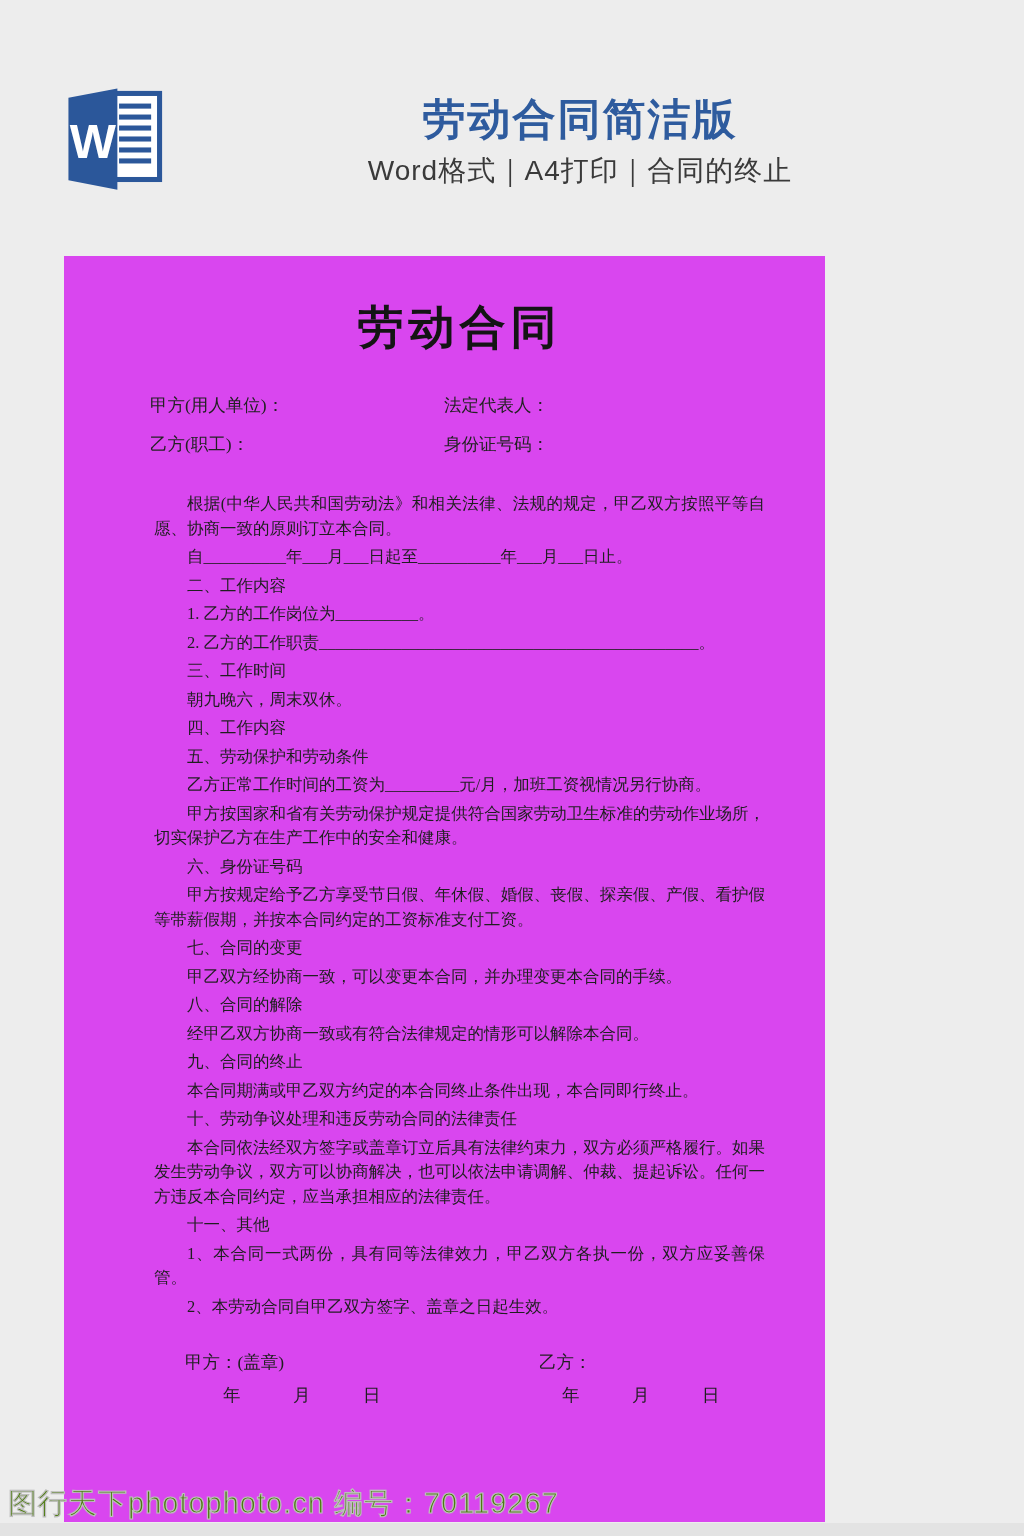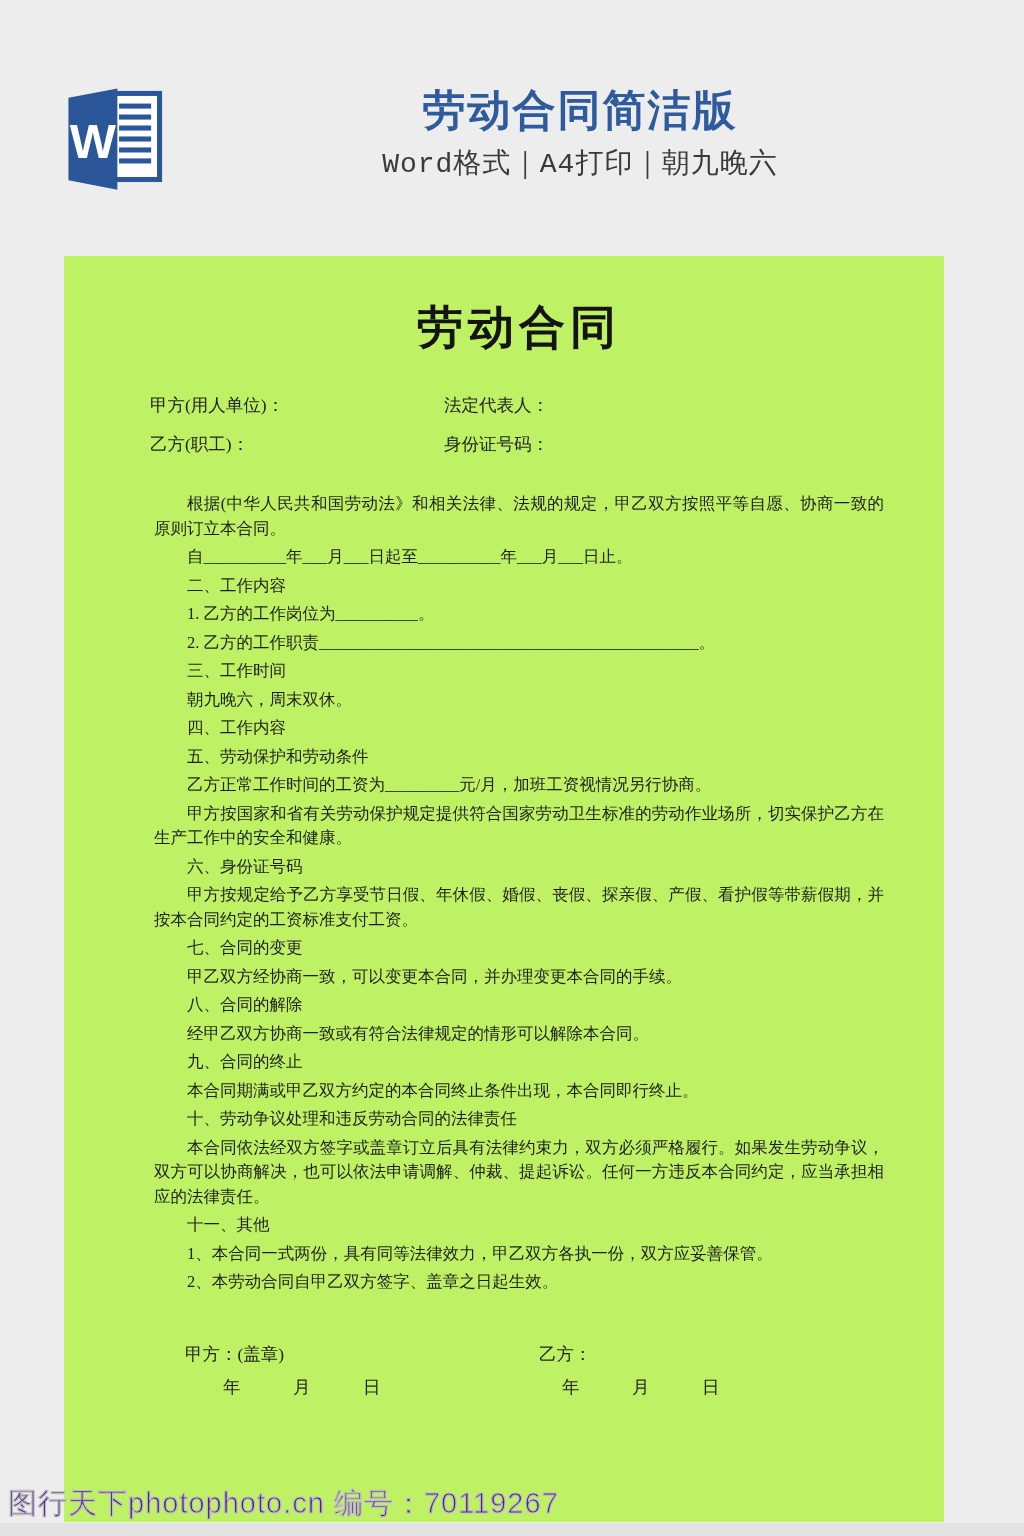--- a/index.html
+++ b/index.html
@@ -5,64 +5,64 @@
   html,body{margin:0;padding:0;}
   .canvas{
     position:relative;width:1024px;height:1536px;overflow:hidden;
     background:#ededed;
     font-family:"Liberation Serif","DejaVu Serif",serif;
   }
   
   .promo-header{position:absolute;left:0;top:0;width:100%;height:230px;}
   .word-icon{position:absolute;left:60px;top:85px;width:108px;height:108px;}
   .header-text{
-    position:absolute;left:300px;top:90px;width:560px;text-align:center;
-    font-family:Liberation Mono, monospace;
+    position:absolute;left:300px;top:96px;width:560px;text-align:center;
+    font-family:Liberation Sans, sans-serif;
   }
   .template-title{
     margin:0;font-size:43px;line-height:1.1;font-weight:bold;
     color:#2e5b9e;letter-spacing:2px;
   }
   .template-subtitle{
     margin:13px 0 0 0;font-size:28px;line-height:1.1;color:#3a3a3a;letter-spacing:1px;
   }
   
   .doc-page{
-    position:absolute;left:64px;top:256px;width:880px;height:1266px;
-    background:#bef264;box-sizing:border-box;
+    position:absolute;left:64px;top:256px;width:761px;height:1266px;
+    background:#d946ef;box-sizing:border-box;
     padding:44px 56px 0 86px;color:#222222;
   }
   .contract-title{
     margin:0;font-size:46px;line-height:1.2;font-weight:bold;text-align:center;
     letter-spacing:5px;color:#141414;
   }
   .fields{margin-top:38px;font-size:17.5px;line-height:24px;}
   .field-row{display:flex;margin-bottom:15px;}
   .field-left{width:294px;}
   .field-right{flex:1;}
   .paragraphs{
     margin-top:36px;font-size:16.5px;line-height:24.5px;
     text-align:justify;color:#1f1f1f;
   }
   .cp{margin:4px;text-indent:2em;overflow-wrap:break-word;}
   
-  .signature{display:flex;margin-top:46px;font-size:17.5px;line-height:27px;color:#1f1f1f;}
+  .signature{display:flex;margin-top:30px;font-size:17.5px;line-height:27px;color:#1f1f1f;}
   .signature p{margin:0;}
   .sig-col-a{width:389px;box-sizing:border-box;padding-left:35px;}
   .sig-col-b{flex:1;}
   .sig-date{margin-top:6px !important;}
   .sig-col-a .sig-date{padding-left:38px;}
   .sig-col-b .sig-date{padding-left:23px;}
   
   .bottom-strip{position:absolute;left:0;bottom:0;width:100%;height:13px;background:#e3e3e3;}
   .watermark{
     position:absolute;left:8px;bottom:12px;
     font-family:"Liberation Sans","DejaVu Sans",sans-serif;
     font-size:29px;letter-spacing:1px;
-    color:#4c1d95;
+    color:#4d7c0f;
     -webkit-text-stroke:1.2px #bdbdbd;
     text-shadow:0 0 1px #c8c8c8;
     white-space:nowrap;
   }
 </style>
 </head>
 <body>
 
 <div class="canvas">
 
@@ -75,21 +75,21 @@
         <rect x="35" y="24" width="19" height="3" fill="#2b579a"></rect>
         <rect x="35" y="30.5" width="19" height="3" fill="#2b579a"></rect>
         <rect x="35" y="37" width="19" height="3" fill="#2b579a"></rect>
         <rect x="35" y="43.5" width="19" height="3" fill="#2b579a"></rect>
         <polygon points="5,7.5 34,2 34,62 5,56.5" fill="#2b579a"></polygon>
         <text x="19.5" y="43" text-anchor="middle" font-size="29" font-weight="bold" fill="#ffffff" font-family="&quot;Liberation Sans&quot;,sans-serif">W</text>
       </svg>
     </div>
     <div class="header-text">
       <h1 class="template-title">劳动合同简洁版</h1>
-      <p class="template-subtitle">Word格式｜A4打印｜朝九晚六</p>
+      <p class="template-subtitle">Word格式｜A4打印｜合同的终止</p>
     </div>
   </header>
 
   <main class="doc-page">
     <h2 class="contract-title">劳动合同</h2>
 
     <div class="fields">
       <div class="field-row">
         <span class="field-left">甲方(用人单位)：</span>
         <span class="field-right">法定代表人：</span>

